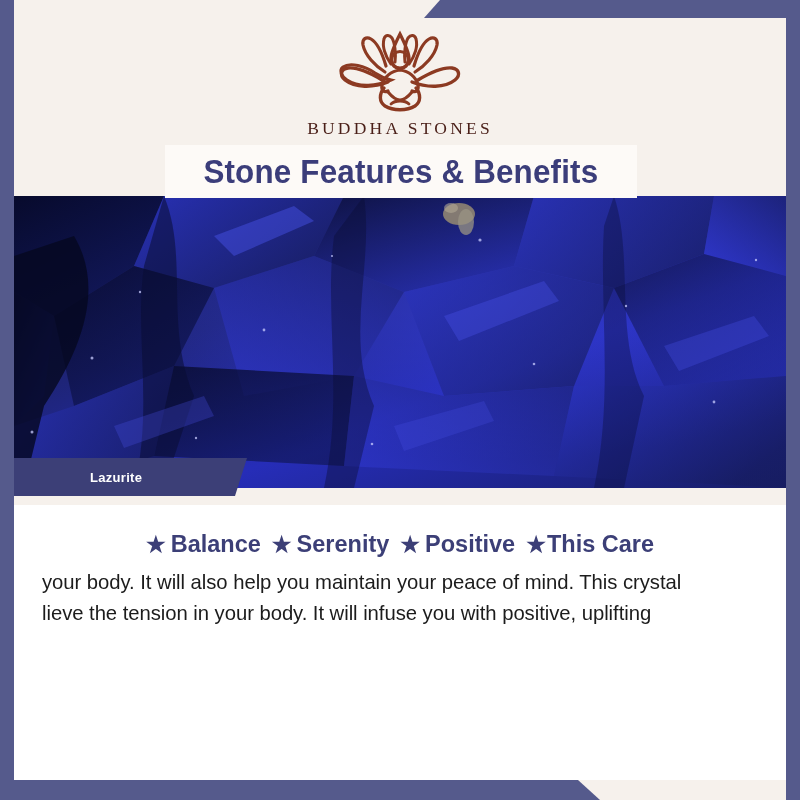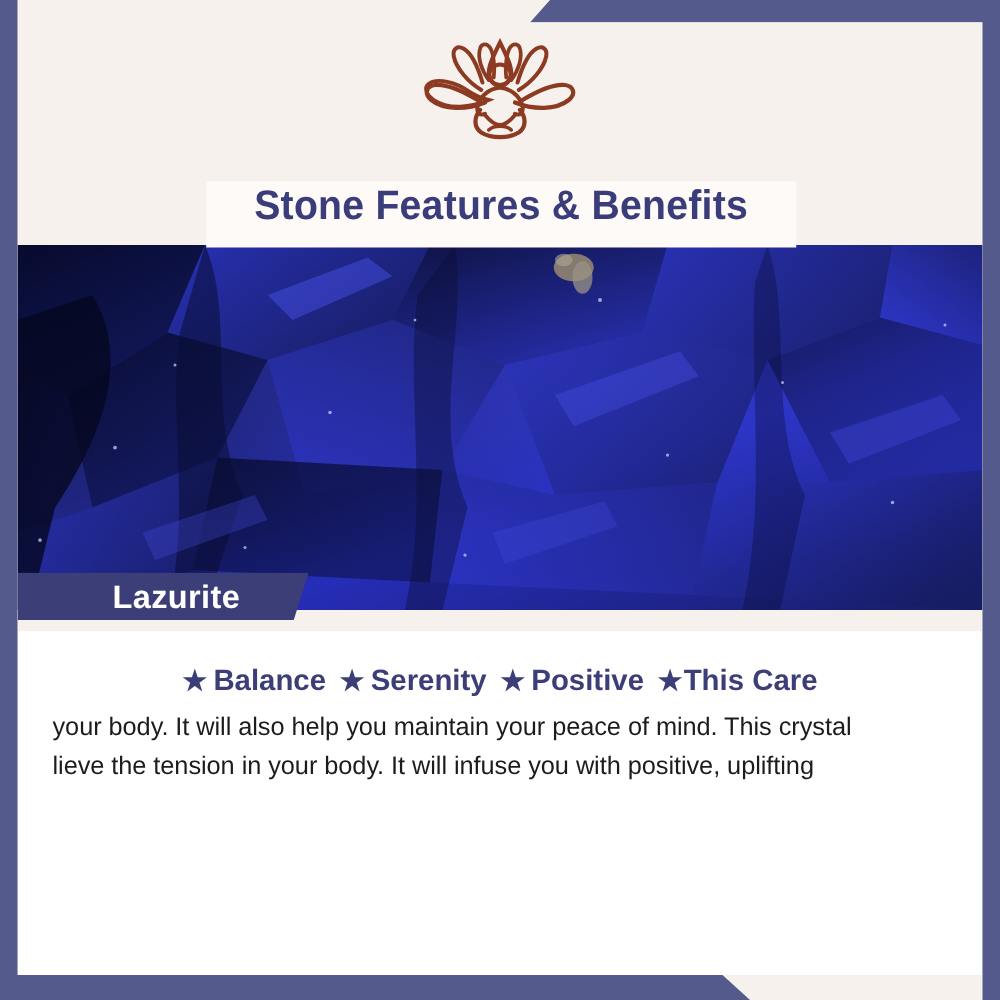--- a/index.html
+++ b/index.html
@@ -97,21 +97,21 @@
 
   
   .title-banner {
     position: absolute;
     top: 127px;
     left: 151px;
     width: 472px;
     height: 53px;
     background: #fdfaf7;
     display: flex;
-    align-items: flex-start;
+    align-items: center;
     justify-content: center;
     z-index: 5;
   }
   .title-text {
     font-family: "Liberation Sans Narrow", "Liberation Sans", sans-serif;
     font-size: 33px;
     font-weight: bold;
     color: #3b3d7a;
     letter-spacing: 0.2px;
     transform: scaleX(0.95);
@@ -140,21 +140,21 @@
     height: 38px;
     background: #3c3f77;
     clip-path: polygon(0 0, 233px 0, 221px 38px, 0 38px);
     display: flex;
     align-items: center;
     z-index: 4;
   }
   .name-ribbon-text {
     margin-left: 76px;
     color: #ffffff;
-    font-size: 26px;
+    font-size: 13px;
     font-weight: bold;
     letter-spacing: 0.3px;
     white-space: nowrap;
   }
 
   
   .gap-strip {
     position: absolute;
     top: 470px; left: 0;
     width: 772px; height: 17px;
@@ -247,20 +247,21 @@
           <circle cx="75" cy="30" r="8.5" stroke-width="3.2"></circle>
 
           <path d="M75 40 C66 41 59 47 57 55 C56 60 59 63 63 61" stroke-width="3.2"></path>
           <path d="M75 40 C84 41 91 47 93 55 C94 60 91 63 87 61" stroke-width="3.2"></path>
 
           <path d="M59 58 C54 64 54 72 60 76 C68 81 82 81 90 76 C96 72 96 64 91 58" stroke-width="3.4"></path>
           <path d="M63 62 C68 68 72 70 75 70 C78 70 82 68 87 62" stroke-width="3.1"></path>
           <path d="M66 74 C70 70 80 70 84 74" stroke-width="2.8"></path>
         </g>
       </svg>
+      <div class="brand-name">BUDDHA STONES</div>
     </div>
 
     <div class="stone-photo">
       <svg viewBox="0 0 772 292" preserveAspectRatio="none">
         <defs>
           <linearGradient id="gBase" x1="0" y1="0" x2="1" y2="1">
             <stop offset="0%" stop-color="#141a5c"></stop>
             <stop offset="35%" stop-color="#1e2478"></stop>
             <stop offset="62%" stop-color="#262db8"></stop>
             <stop offset="100%" stop-color="#171d66"></stop>

